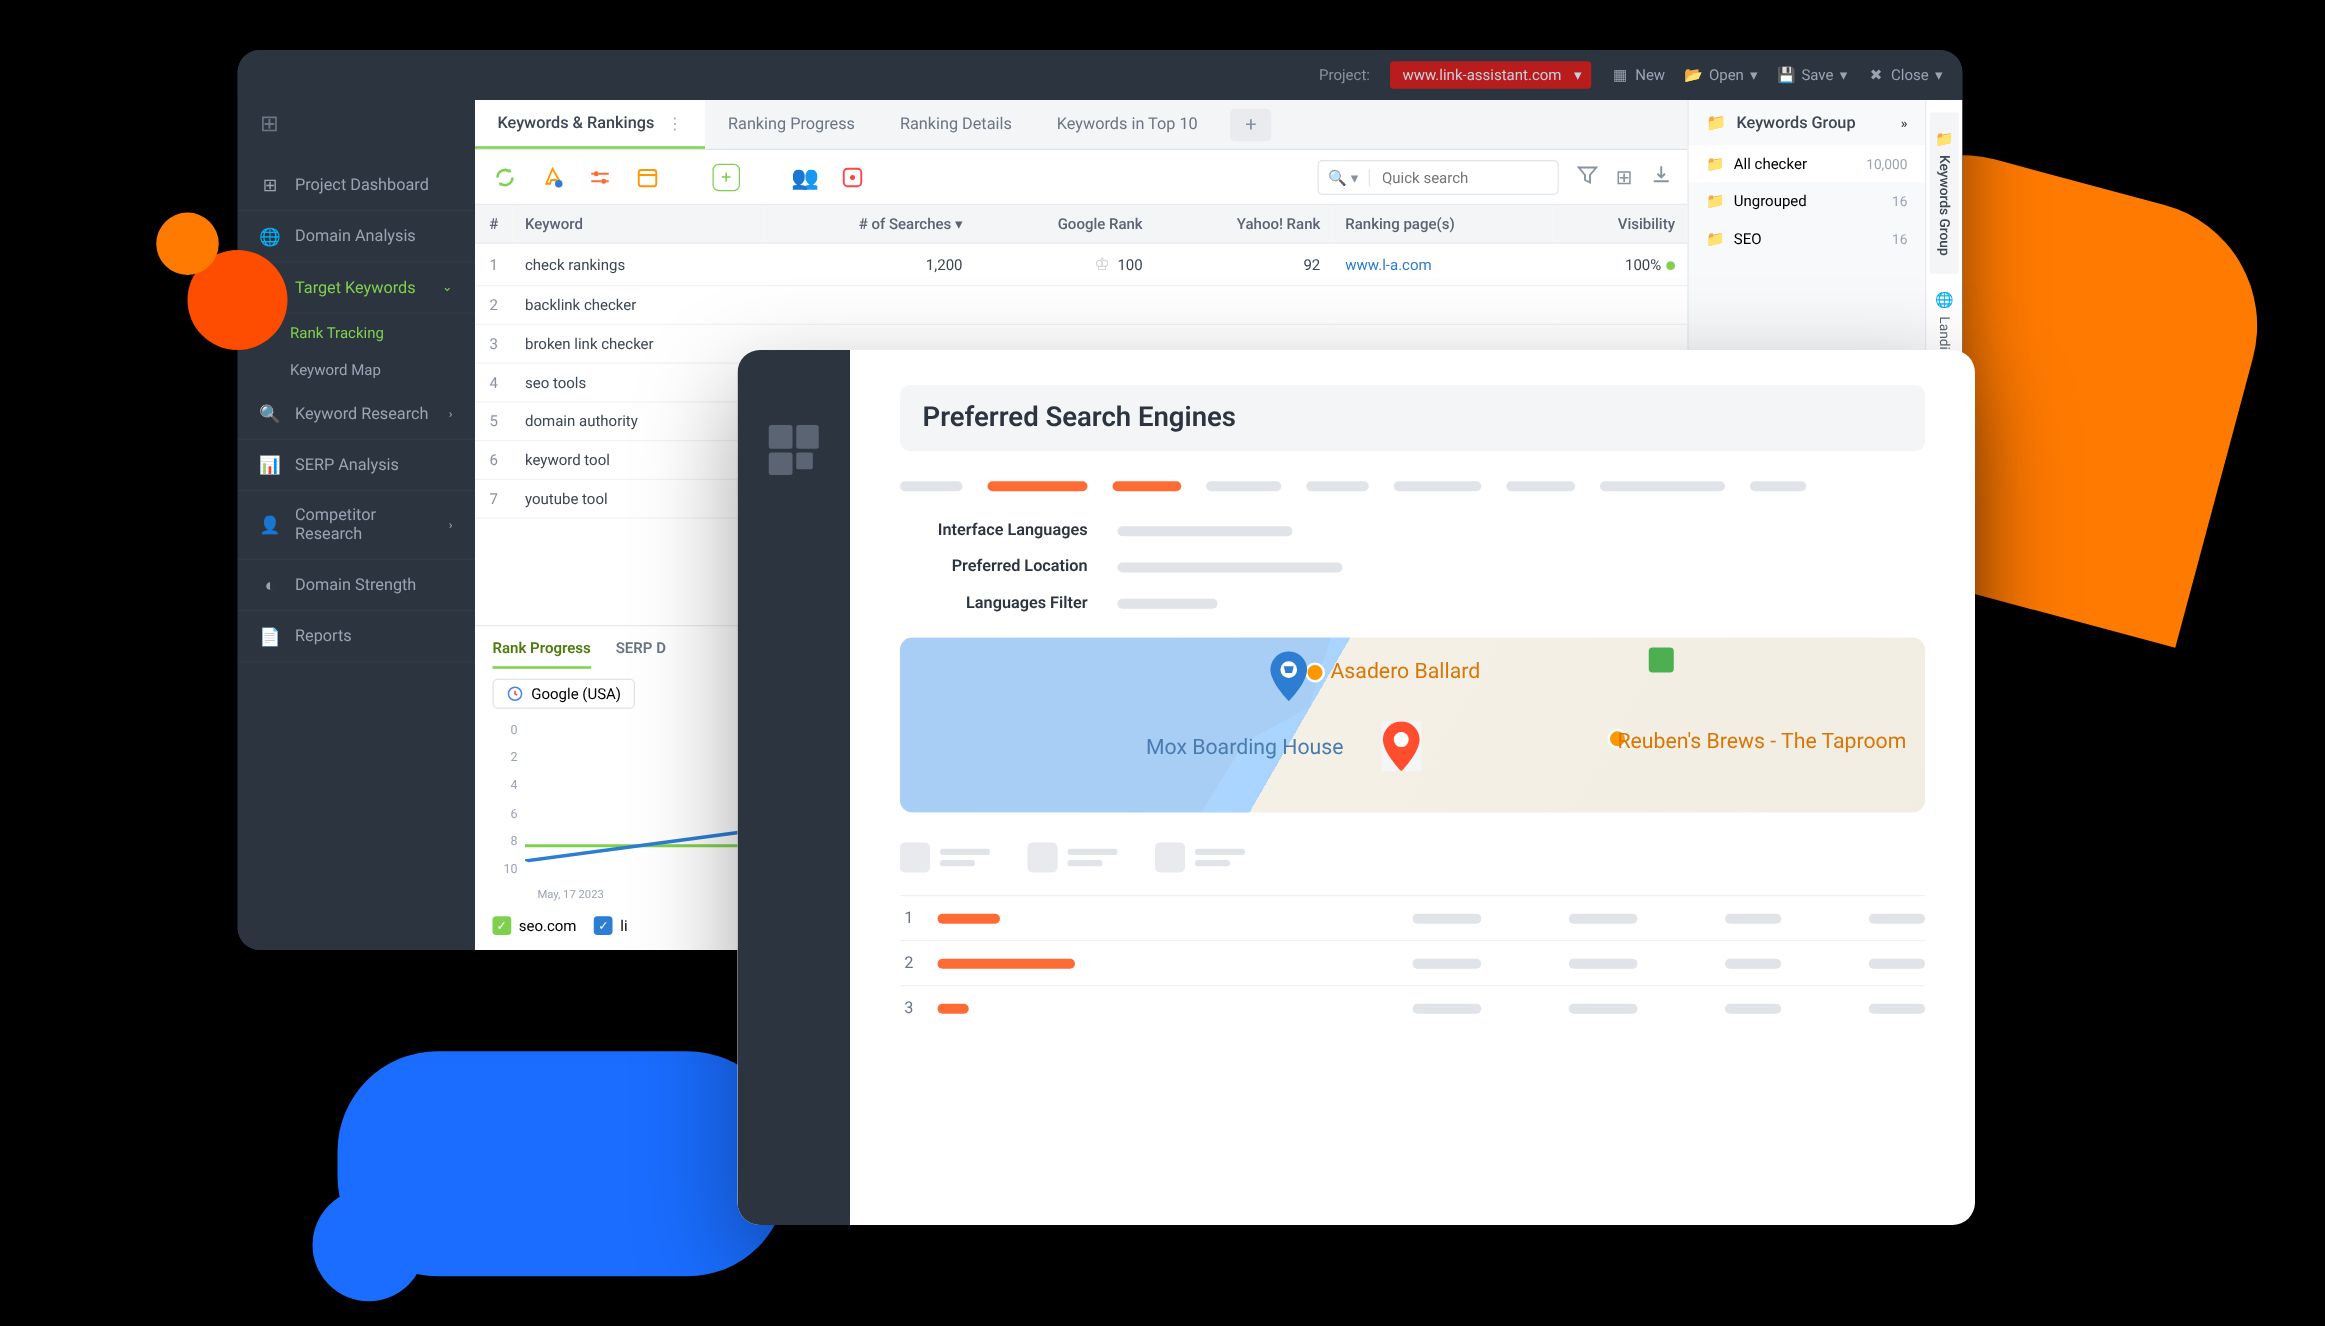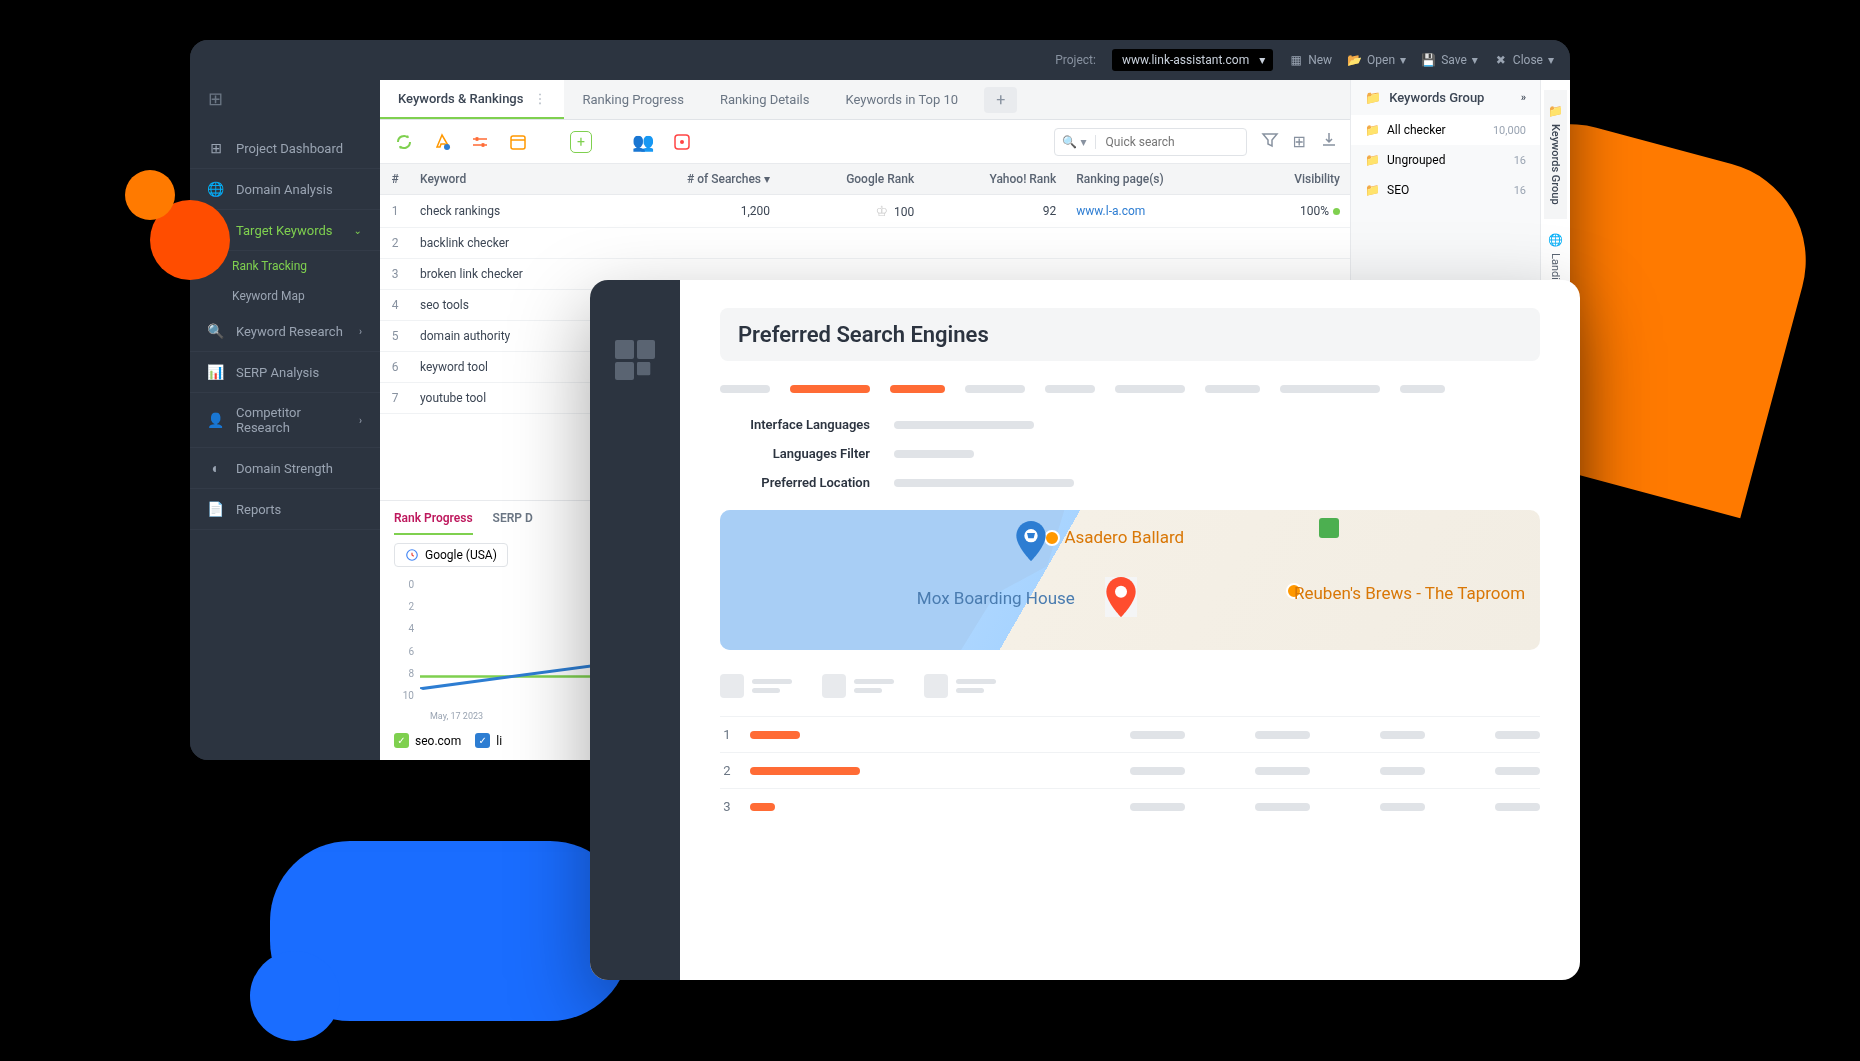--- a/index.html
+++ b/index.html
@@ -10,21 +10,21 @@
 .shape-orange-sm { position: absolute; top: 200px; left: 150px; width: 80px; height: 80px; background: #ff4d00; border-radius: 50%; z-index: 5; }
 .shape-orange-sm2 { position: absolute; top: 170px; left: 125px; width: 50px; height: 50px; background: #ff7a00; border-radius: 50%; z-index: 5; }
 .shape-blue-blob { position: absolute; bottom: 40px; left: 270px; width: 360px; height: 180px; background: #1a6dff; border-radius: 80px; z-index: 1; }
 .shape-blue-circle { position: absolute; bottom: 20px; left: 250px; width: 90px; height: 90px; background: #1a6dff; border-radius: 50%; z-index: 1; }
 
 
 .app-window { position: absolute; top: 40px; left: 190px; width: 1380px; height: 720px; background: #2c3440; border-radius: 18px; overflow: hidden; z-index: 2; display: flex; flex-direction: column; box-shadow: 0 20px 60px rgba(0,0,0,0.5); }
 
 .titlebar { height: 40px; background: #2c3440; display: flex; align-items: center; justify-content: flex-end; padding: 0 16px; gap: 16px; color: #9aa4b2; font-size: 12px; }
 .titlebar .proj-label { color: #8892a0; }
-.titlebar .proj-select { background: #000000; padding: 4px 24px 4px 10px; border-radius: 3px; color: #c8d0db; position: relative; }
+.titlebar .proj-select { background: #b91c1c; padding: 4px 24px 4px 10px; border-radius: 3px; color: #c8d0db; position: relative; }
 .titlebar .proj-select::after { content: "▾"; position: absolute; right: 8px; }
 .titlebar .tb-btn { display: flex; align-items: center; gap: 5px; cursor: pointer; }
 .titlebar .tb-btn .ico { width: 14px; height: 14px; display: inline-flex; align-items: center; justify-content: center; }
 
 .app-body { flex: 1; display: flex; overflow: hidden; }
 
 
 .sidebar { width: 190px; background: #2c3440; color: #9aa4b2; font-size: 13px; padding-top: 8px; }
 .sidebar .logo { height: 28px; padding-left: 18px; margin-bottom: 12px; font-size: 18px; color: #6b7684; }
 .sidebar .nav-item { padding: 12px 18px; display: flex; align-items: center; gap: 12px; cursor: pointer; border-bottom: 1px solid #333b48; }
@@ -82,21 +82,21 @@
 
 .vert-tabs { width: 30px; background: #fff; border-left: 1px solid #e8eaed; display: flex; flex-direction: column; align-items: center; padding-top: 10px; }
 .vert-tab { writing-mode: vertical-rl; font-size: 11px; color: #5a6472; padding: 14px 4px; cursor: pointer; display: flex; align-items: center; gap: 6px; }
 .vert-tab.active { color: #3c4654; font-weight: 500; background: #f4f5f6; }
 .vert-tab .vt-ico { writing-mode: horizontal-tb; font-size: 12px; }
 
 
 .bottom-panel { background: #fff; border-top: 1px solid #e8eaed; }
 .bp-tabs { display: flex; padding: 10px 14px 0; gap: 20px; font-size: 12px; }
 .bp-tab { padding-bottom: 8px; cursor: pointer; color: #6b7684; font-weight: 600; }
-.bp-tab.active { color: #be185d; border-bottom: 2px solid #7fd04f; }
+.bp-tab.active { color: #4d7c0f; border-bottom: 2px solid #7fd04f; }
 .bp-filter { padding: 8px 14px; }
 .bp-chip { display: inline-flex; gap: 6px; border: 1px solid #e0e3e7; border-radius: 4px; padding: 4px 10px; font-size: 12px; }
 .bp-chip .g-ico { width: 14px; height: 14px; }
 .bp-chart { height: 150px; padding: 0 14px; position: relative; }
 .bp-chart .y-axis { position: absolute; left: 14px; top: 4px; bottom: 24px; width: 20px; display: flex; flex-direction: column; justify-content: space-between; font-size: 10px; color: #9aa4b2; text-align: right; }
 .bp-chart .x-label { position: absolute; bottom: 4px; left: 50px; font-size: 9px; color: #9aa4b2; }
 .bp-chart svg { position: absolute; left: 40px; top: 4px; right: 14px; bottom: 24px; width: calc(100% - 54px); height: 122px; }
 .bp-legend { padding: 8px 14px 12px; display: flex; gap: 14px; font-size: 12px; }
 .bp-leg-item { display: flex; align-items: center; gap: 6px; }
 .bp-check { width: 15px; height: 15px; border-radius: 3px; display: flex; align-items: center; justify-content: center; color: #fff; font-size: 10px; }
@@ -455,26 +455,26 @@
       <div class="skel-tab" style="width:55px"></div>
       <div class="skel-tab" style="width:100px"></div>
       <div class="skel-tab" style="width:45px"></div>
     </div>
     <div class="form-rows">
       <div class="form-row">
         <div class="form-label">Interface Languages</div>
         <div class="form-skel" style="width:140px"></div>
       </div>
       <div class="form-row">
+        <div class="form-label">Preferred Location</div>
+        <div class="form-skel" style="width:180px"></div>
+      </div>
+      <div class="form-row">
         <div class="form-label">Languages Filter</div>
         <div class="form-skel" style="width:80px"></div>
-      </div>
-      <div class="form-row">
-        <div class="form-label">Preferred Location</div>
-        <div class="form-skel" style="width:180px"></div>
       </div>
     </div>
     <div class="map-box">
       <div class="map-water"></div>
       <div class="map-label mox">Mox Boarding House</div>
       <div class="map-poi-food"></div>
       <div class="map-label asadero">Asadero Ballard</div>
       <div class="map-poi-green"></div>
       <div class="map-poi-orange"></div>
       <div class="map-label reuben">Reuben's Brews - The Taproom</div>

